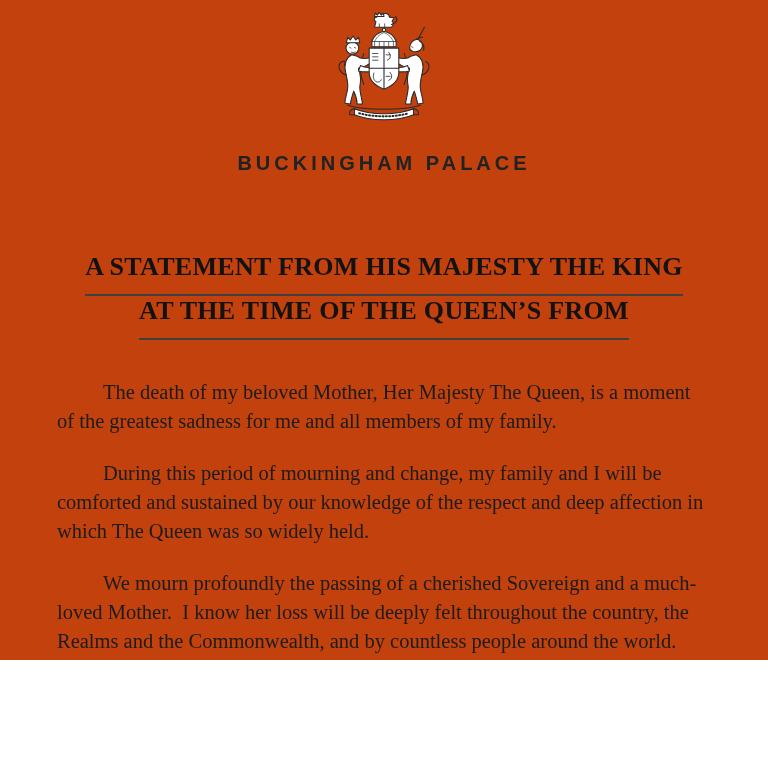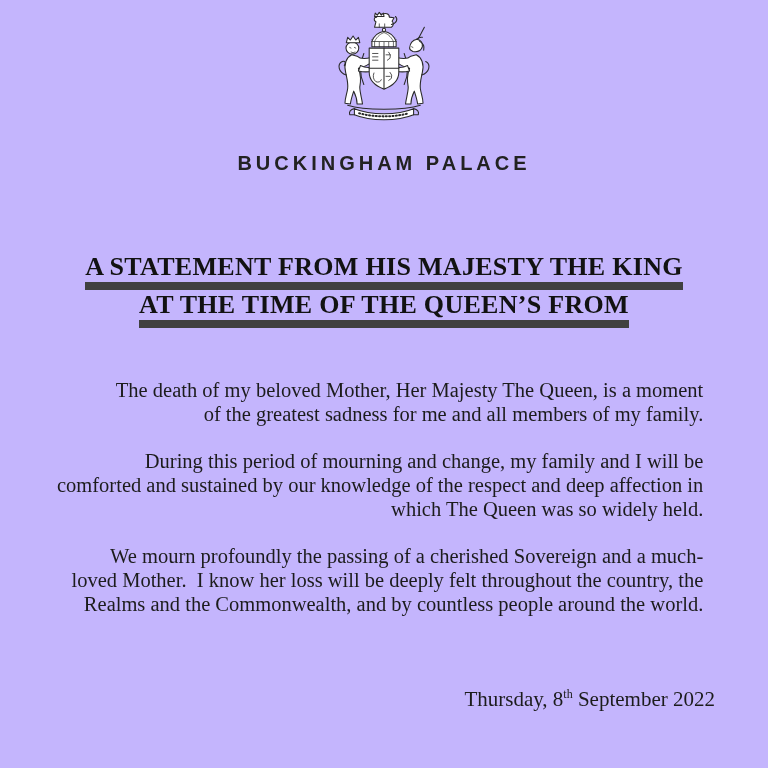--- a/index.html
+++ b/index.html
@@ -3,21 +3,21 @@
 <meta charset="utf-8">
 <style>
   html, body { margin: 0; padding: 0; }
   body {
     width: 768px; height: 768px;
     background: #ffffff;
     font-family: "Liberation Serif", serif;
     color: #1c1c1c;
     overflow: hidden;
   }
-  .page { position: relative; width: 768px; height: 768px; background: #c4b5fd; }
+  .page { position: relative; width: 768px; height: 660px; background: #c2410c; }
 
   
   .crest {
     position: absolute;
     top: 6px; left: 50%;
     transform: translateX(-50%);
     width: 148px; height: 138px;
     display: flex; align-items: flex-start; justify-content: center;
   }
   .crest svg { width: 148px; height: 138px; }
@@ -41,32 +41,31 @@
     top: 252px; left: 0; width: 100%;
     text-align: center;
     font-weight: 700;
     font-size: 26px;
     line-height: 30px;
     letter-spacing: 0.3px;
     color: #121212;
   }
   .title .u {
     display: inline-block;
-    border-bottom: 8px solid #404040;
-    padding-bottom: 0px;
+    border-bottom: 2px solid #404040;
+    padding-bottom: 12px;
   }
 
   
   .bodytext {
     position: absolute;
     top: 378px; left: 57px;
     font-size: 20.5px;
-    line-height: 24px;
+    line-height: 29px;
     color: #1c1c1c;
-    text-align: right;
   }
   .bodytext p {
     margin: 0 0 23px 0;
     white-space: pre;
     text-indent: 46px;
   }
 
   
   .dateline {
     position: absolute;
@@ -146,15 +145,14 @@
     <p>The death of my beloved Mother, Her Majesty The Queen, is a moment
 of the greatest sadness for me and all members of my family.</p>
     <p>During this period of mourning and change, my family and I will be
 comforted and sustained by our knowledge of the respect and deep affection in
 which The Queen was so widely held.</p>
     <p>We mourn profoundly the passing of a cherished Sovereign and a much-
 loved Mother.  I know her loss will be deeply felt throughout the country, the
 Realms and the Commonwealth, and by countless people around the world.</p>
   </div>
 
-  <div class="dateline"><span>Thursday, 8</span><sup>th</sup><span> September 2022</span></div>
 
 </div>
 
 </body></html>

